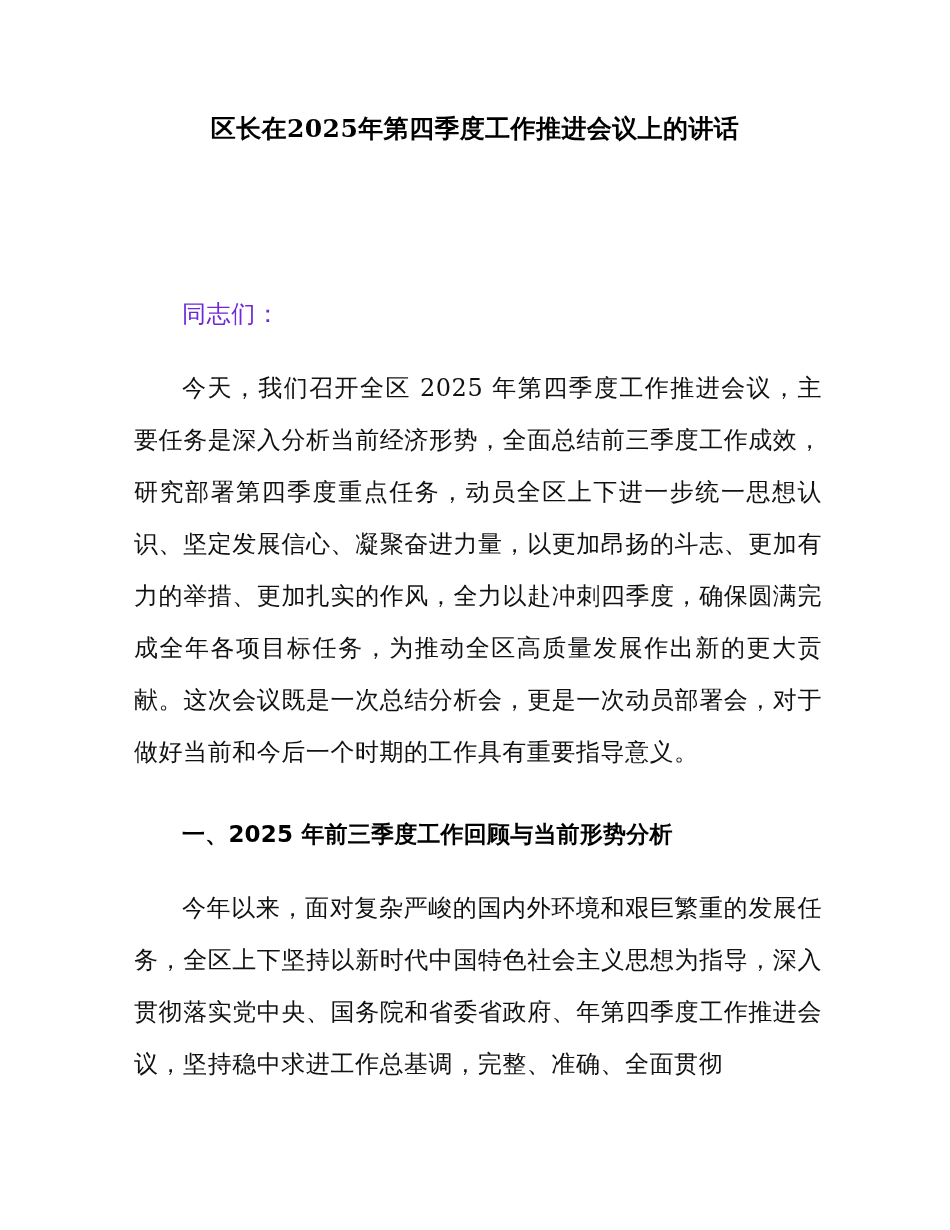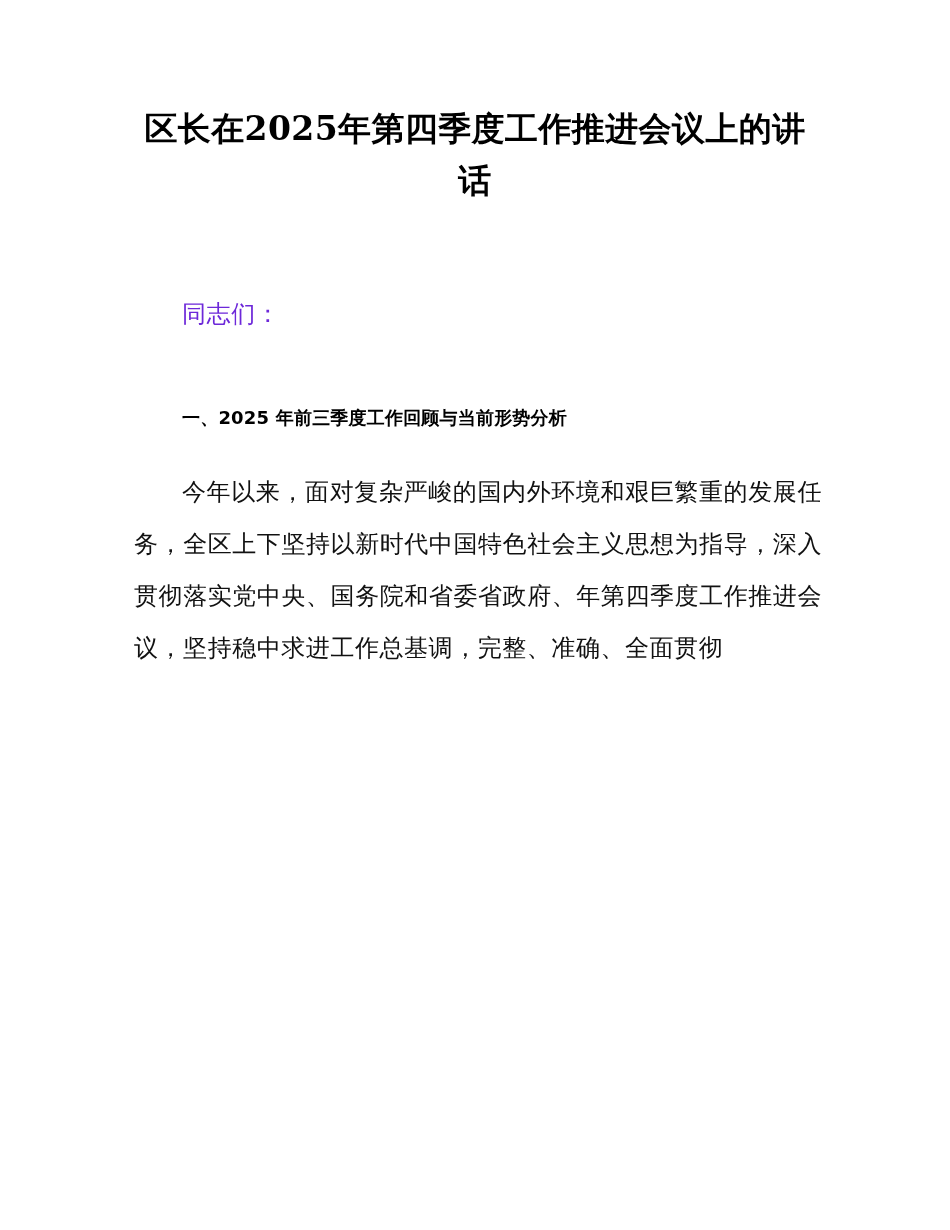--- a/index.html
+++ b/index.html
@@ -26,21 +26,21 @@
 
   
   .doc-title {
     position: absolute;
     left: 130px;
     top: 103px;
     width: 690px;
     text-align: center;
     font-family: "DejaVu Serif", "Liberation Serif", serif;
     font-weight: 700;
-    font-size: 33px;
+    font-size: 25px;
     line-height: 52px;
     letter-spacing: 0.4px;
     color: #000000;
     white-space: normal;
   }
 
   
   .body-block {
     position: absolute;
     left: 134px;
@@ -71,21 +71,21 @@
     word-break: break-all;
   }
 
   
   .gap-sal { height: 22px; }
 
   h2.heading-1,
   h3.heading-2 {
     font-family: "DejaVu Sans", "Liberation Sans", sans-serif;
     font-weight: 700;
-    font-size: 18px;
+    font-size: 23px;
     line-height: 52px;
     letter-spacing: 0.2px;
     text-indent: 48px;
     margin: 0;
     color: #000000;
   }
 
   .gap-before-h1 { height: 30px; }
   .gap-after-h1  { height: 10px; }
   .gap-after-h2  { height: 12px; }
@@ -96,20 +96,21 @@
 <div class="page">
 
   <div class="doc-title">区长在2025年第四季度工作推进会议上的讲话</div>
 
   <div class="body-block">
 
     <p class="salutation">同志们：</p>
 
     <div class="gap-sal"></div>
 
+    <p class="para">今天，我们召开全区 2025 年第四季度工作推进会议，主要任务是深入分析当前经济形势，全面总结前三季度工作成效，研究部署第四季度重点任务，动员全区上下进一步统一思想认识、坚定发展信心、凝聚奋进力量，以更加昂扬的斗志、更加有力的举措、更加扎实的作风，全力以赴冲刺四季度，确保圆满完成全年各项目标任务，为推动全区高质量发展作出新的更大贡献。这次会议既是一次总结分析会，更是一次动员部署会，对于做好当前和今后一个时期的工作具有重要指导意义。</p>
 
     <div class="gap-before-h1"></div>
 
     <h2 class="heading-1">一、2025 年前三季度工作回顾与当前形势分析</h2>
 
     <div class="gap-after-h1"></div>
 
 
     <div class="gap-after-h2"></div>
 

